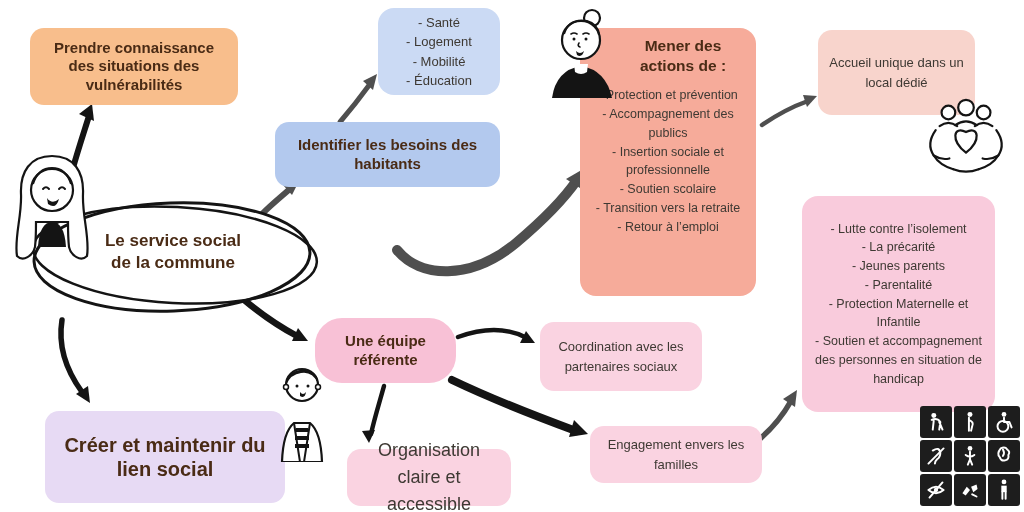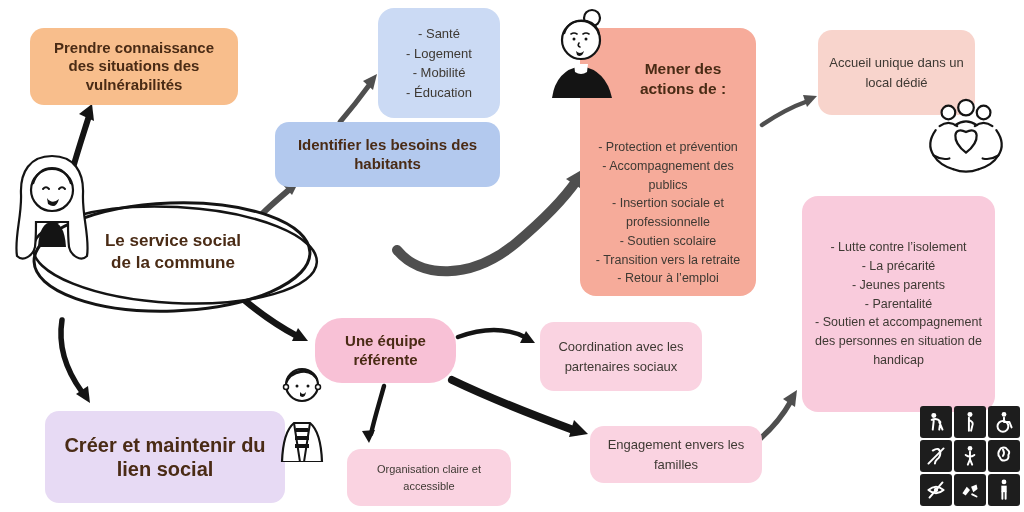--- a/index.html
+++ b/index.html
@@ -12,30 +12,30 @@
   .layer { position:absolute; left:0; top:0; width:1024px; height:512px; pointer-events:none; }
   .node {
     position:absolute; box-sizing:border-box;
     display:flex; flex-direction:column; align-items:center; justify-content:center;
     text-align:center; padding:8px 10px; border-radius:14px;
   }
   .heading { font-weight:bold; color:var(--text-dark,#4A2B15); }
   .body-text { color:var(--text-body,#3E3933); }
   
   #orange-box { left:30px; top:28px; width:208px; height:77px; background:var(--orange,#F8BE8C); font-size:15px; line-height:1.22; }
-  #needs-list { left:378px; top:8px; width:122px; height:110px; background:var(--blue-light,#CBDAF4); font-size:13px; line-height:1.5; border-radius:16px; }
+  #needs-list { left:378px; top:8px; width:122px; height:87px; background:var(--blue-light,#CBDAF4); font-size:13px; line-height:1.5; border-radius:16px; }
   #identify-box { left:275px; top:122px; width:225px; height:65px; background:var(--blue,#B3C9EE); font-size:15px; line-height:1.25; }
-  #actions-box { left:580px; top:28px; width:176px; height:268px; background:var(--coral,#F6AB9A); border-radius:16px; justify-content:space-between; padding-top:31px; }
+  #actions-box { left:580px; top:28px; width:176px; height:268px; background:var(--coral,#F6AB9A); border-radius:16px; justify-content:flex-start; padding-top:8px; }
   #actions-title { font-size:15.5px; line-height:1.3; padding-left:30px; }
   #actions-items { margin-top:10px; font-size:12.5px; line-height:1.5; }
   #accueil-box { left:818px; top:30px; width:157px; height:85px; background:var(--coral-light,#F8D4CC); font-size:13px; line-height:1.5; }
   #publics-box { left:802px; top:196px; width:193px; height:216px; background:var(--pink-mid,#F9CBDC); font-size:12.5px; line-height:1.5; border-radius:16px; padding:10px 8px; }
   #team-box { left:315px; top:318px; width:141px; height:65px; background:var(--pink-strong,#F8C1D6); font-size:15px; line-height:1.25;border-radius:27px; }
   #coordination-box { left:540px; top:322px; width:162px; height:69px; background:var(--pink-soft,#FAD3E1); font-size:13px; line-height:1.5;align-items:flex-end; }
-  #organisation-box { left:347px; top:449px; width:164px; height:57px; background:var(--pink-soft,#FAD3E1); font-size:11px; line-height:1.5; }
+  #organisation-box { left:347px; top:449px; width:164px; height:57px; background:var(--pink-soft,#FAD3E1); font-size:18px; line-height:1.5; }
   #engagement-box { left:590px; top:426px; width:172px; height:57px; background:var(--pink-soft,#FAD3E1); font-size:13px; line-height:1.5; }
   #purple-box { left:45px; top:411px; width:240px; height:92px; background:var(--purple-light,#E7DAF4); font-size:20px; line-height:1.22; }
   .center-title {
     position:absolute; left:75px; top:230px; width:196px; text-align:center;
     font-size:17px; font-weight:bold; color:var(--text-dark,#4A2B15);
     line-height:1.3; white-space:pre-line;
   }
   
   .stk-ink { stroke:var(--ink,#141414); fill:none; }
   .fil-ink { fill:var(--ink,#141414); }
@@ -123,20 +123,21 @@
 
   <div class="node" id="accueil-box">
     <span class="body-text">Accueil unique dans un local dédié</span>
   </div>
 
   <div class="node" id="publics-box">
     <div class="body-text">- Lutte contre l’isolement</div>
     <div class="body-text">- La précarité</div>
     <div class="body-text">- Jeunes parents</div>
     <div class="body-text">- Parentalité</div>
+    <div class="body-text">- Protection Maternelle et Infantile</div>
     <div class="body-text">- Soutien et accompagnement des personnes en situation de handicap</div>
   </div>
 
   <div class="node" id="team-box">
     <span class="heading">Une équipe référente</span>
   </div>
 
   <div class="node" id="coordination-box">
     <span class="body-text">Coordination avec les partenaires sociaux</span>
   </div>

